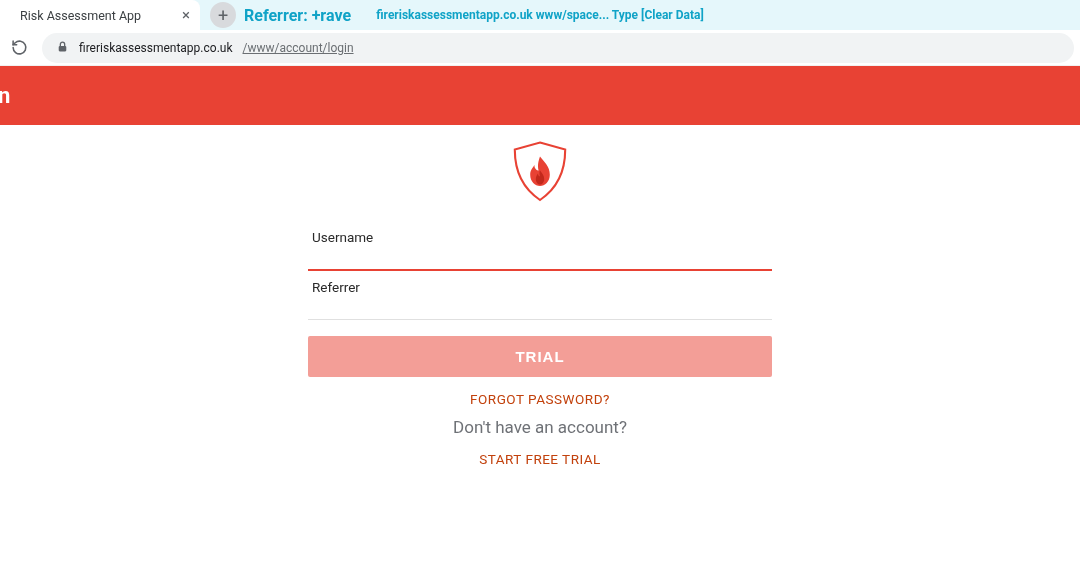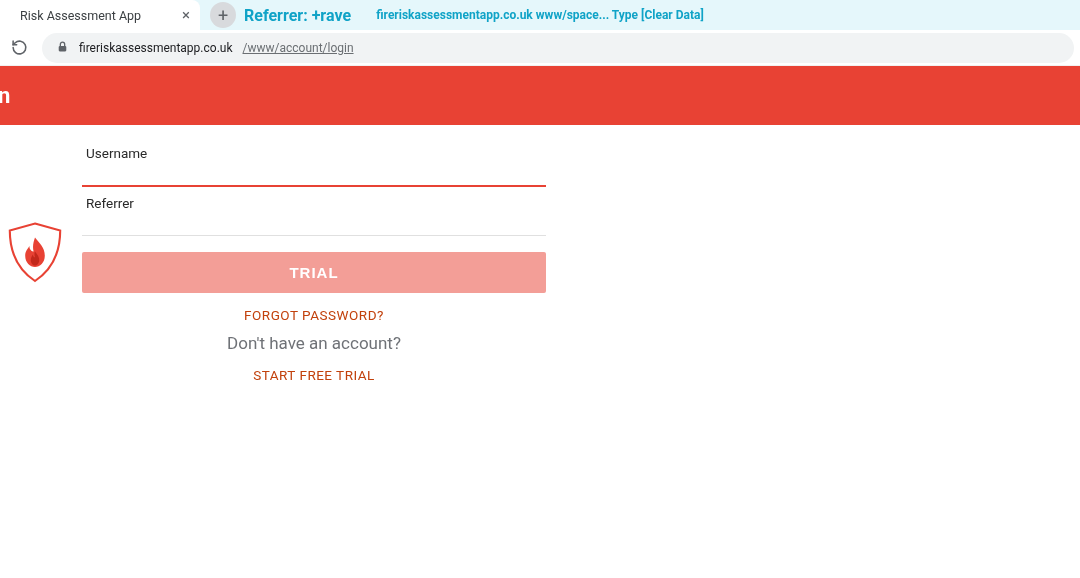--- a/index.html
+++ b/index.html
@@ -101,24 +101,23 @@
       background: #e84234;
       color: #fff;
       display:flex;
       align-items:center;
       padding-left: 0;
       font-size: 22px;
       font-weight:700;
     }
     .content {
       display:flex;
-      flex-direction:row;
+      flex-direction:column;
       align-items:center;
       padding-top: 12px;
-      gap: 12px;
     }
     .shield { margin-bottom: 10px; }
     .form {
       width: 464px;
     }
     .field {
       position: relative;
       border-bottom: 1px solid #e0e0e0;
       padding: 8px 4px 24px 4px;
     }

